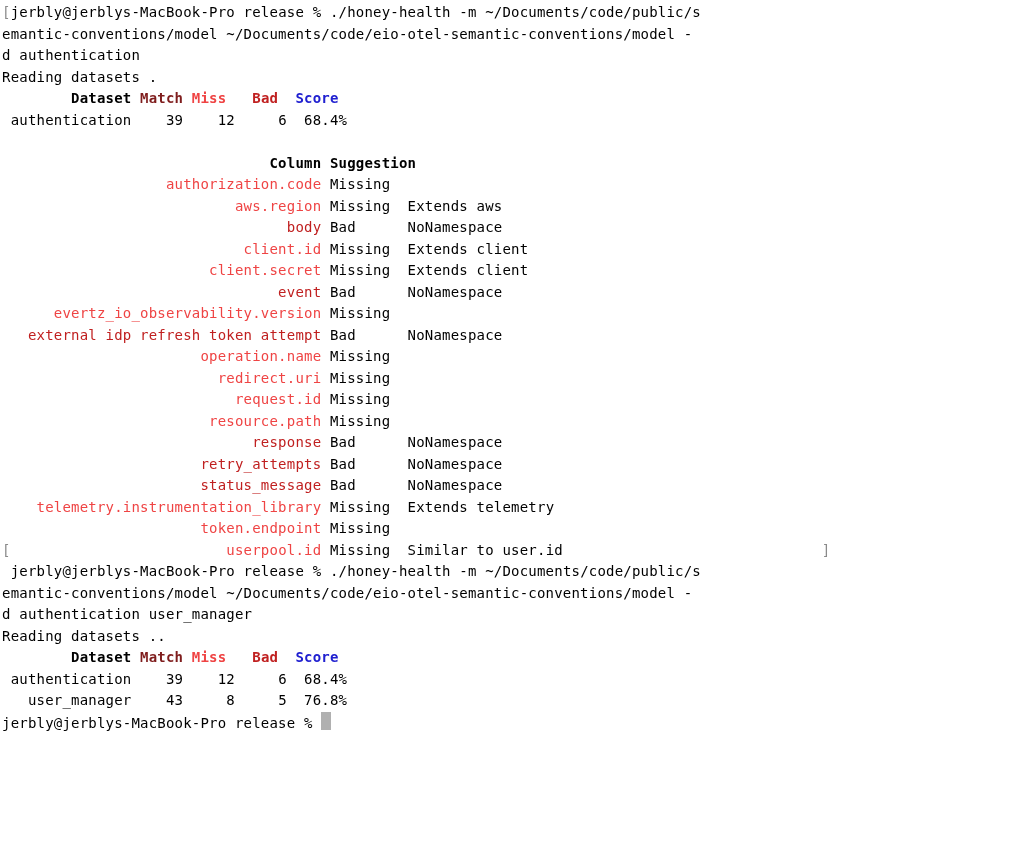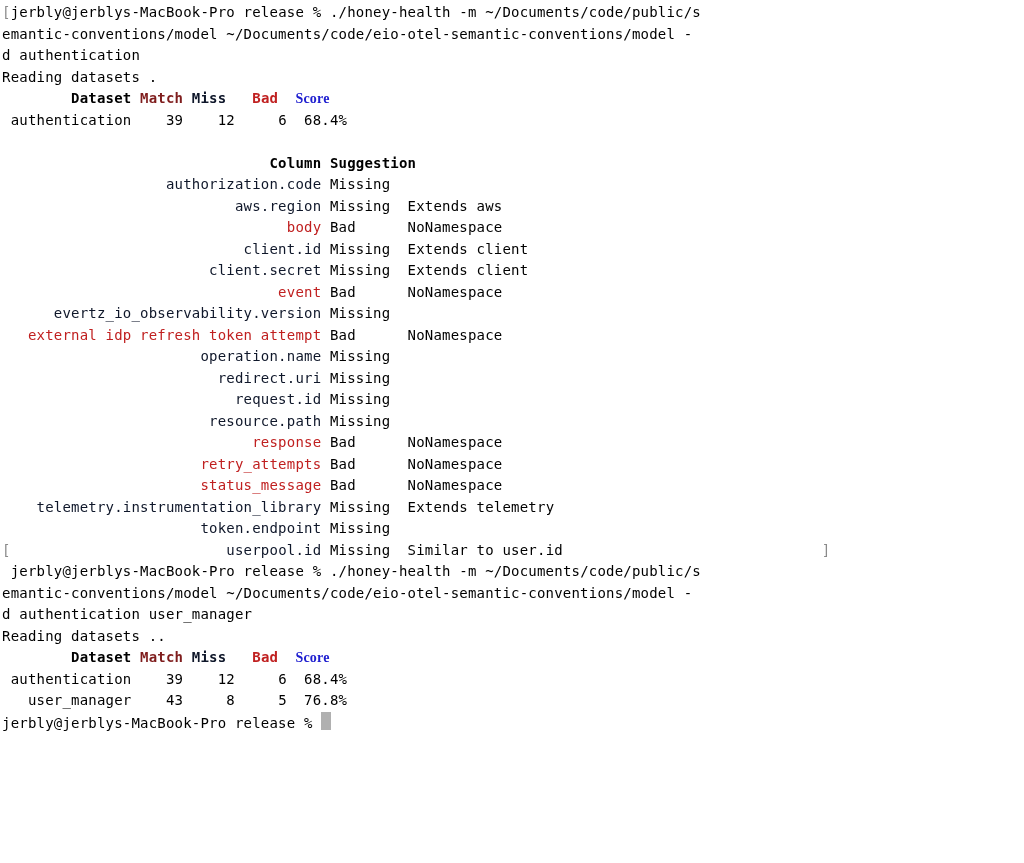--- a/index.html
+++ b/index.html
@@ -14,23 +14,23 @@
     font-size: 14px;
     line-height: 21.5px;
     white-space: pre;
     color: #000000;
     padding: 2px 0 0 2px;
     letter-spacing: 0.2px;
   }
   .bracket { color: #8a8a8a; }
   .bold { font-weight: bold; }
   .green { color: #7f1d1d; }
-  .olive { color: #0f172a; }
+  .olive { color: #ef4444; }
   .red { color: #c02020; }
-  .blue { color: #2020d0; font-family: Liberation Serif, serif; }
+  .blue { color: #2020d0; }
   .cursor {
     display: inline-block;
     width: 10px;
     height: 18px;
     background: #b0b0b0;
     vertical-align: -2px;
   }
 </style>
 </head>
 <body>

